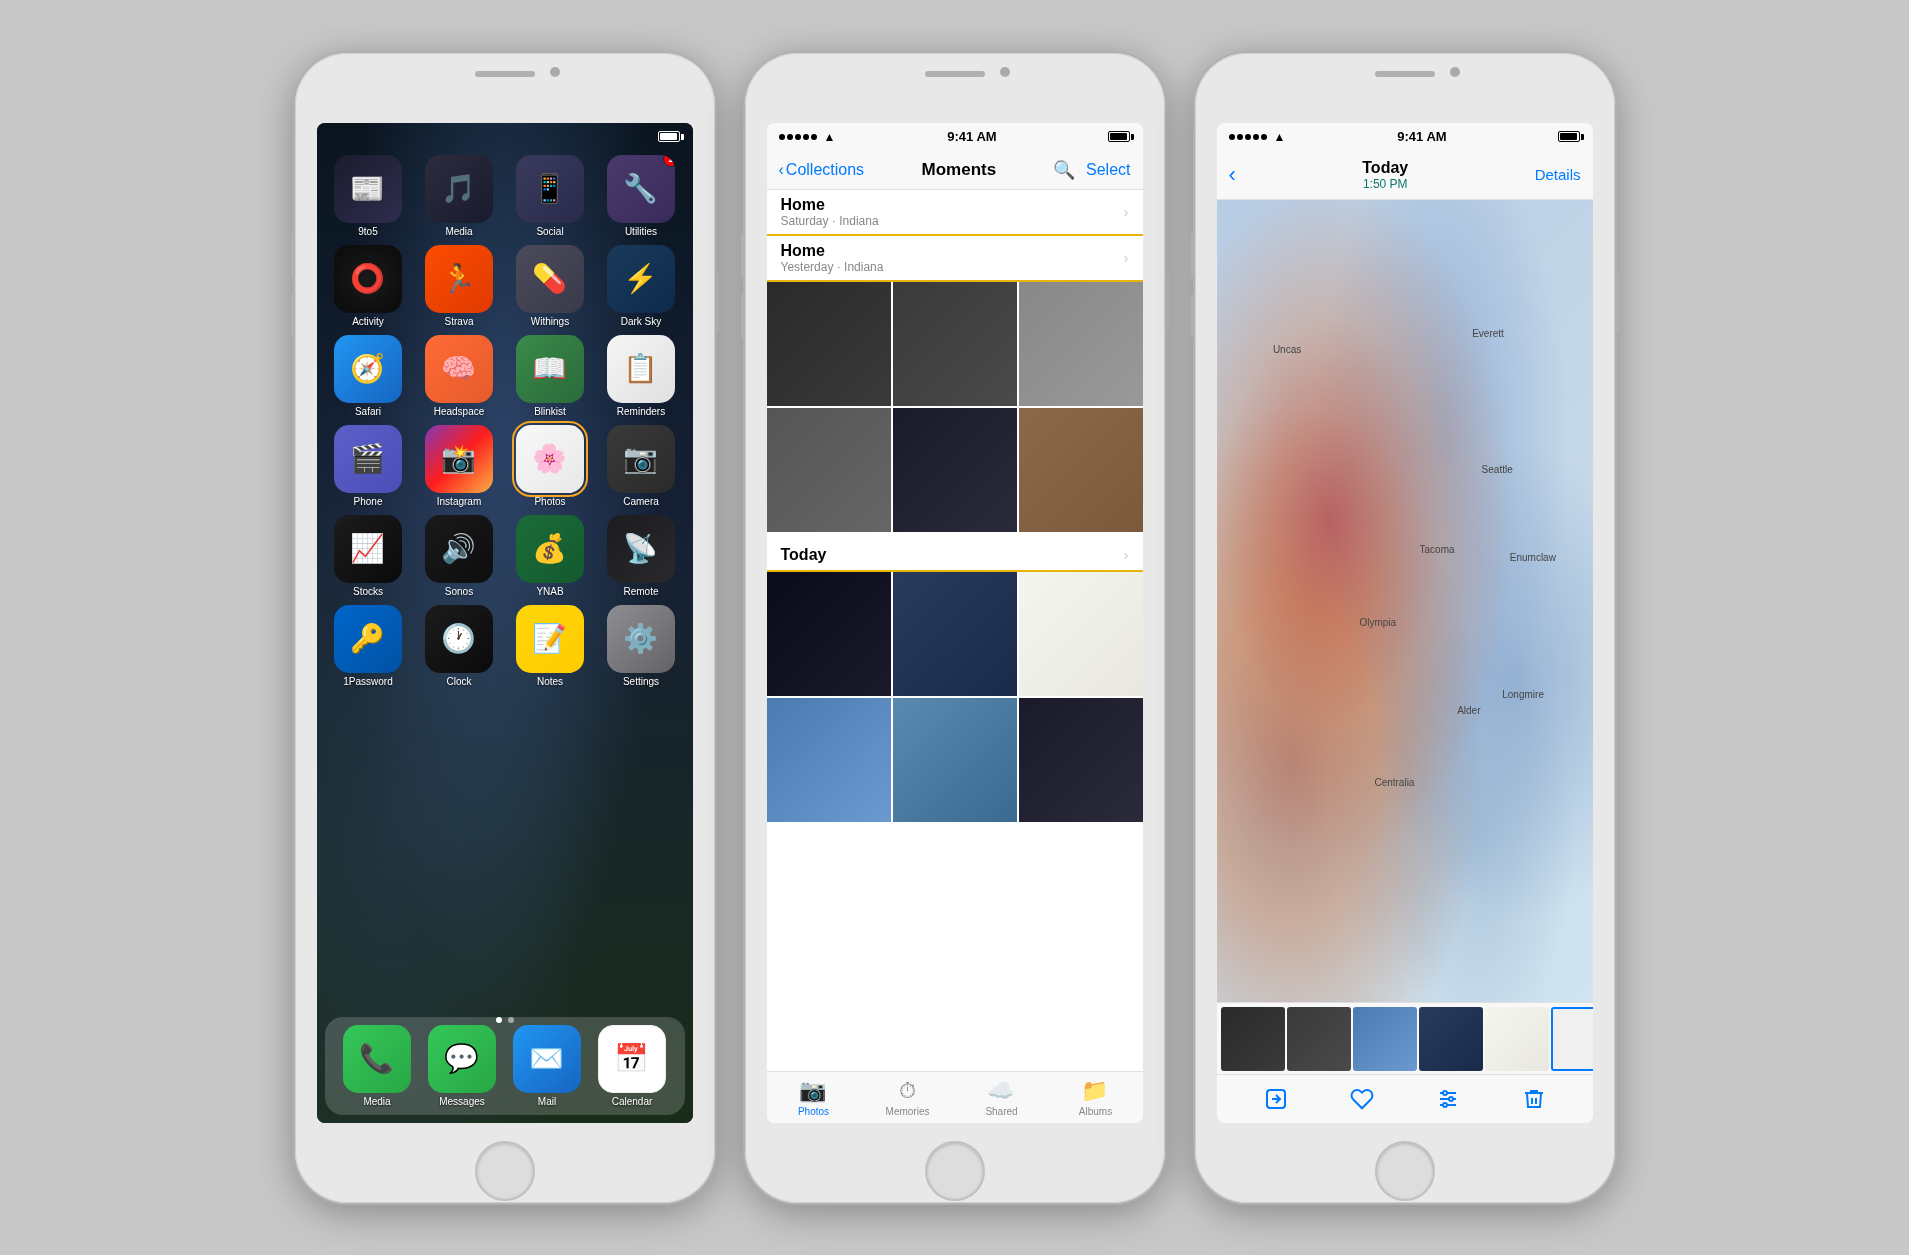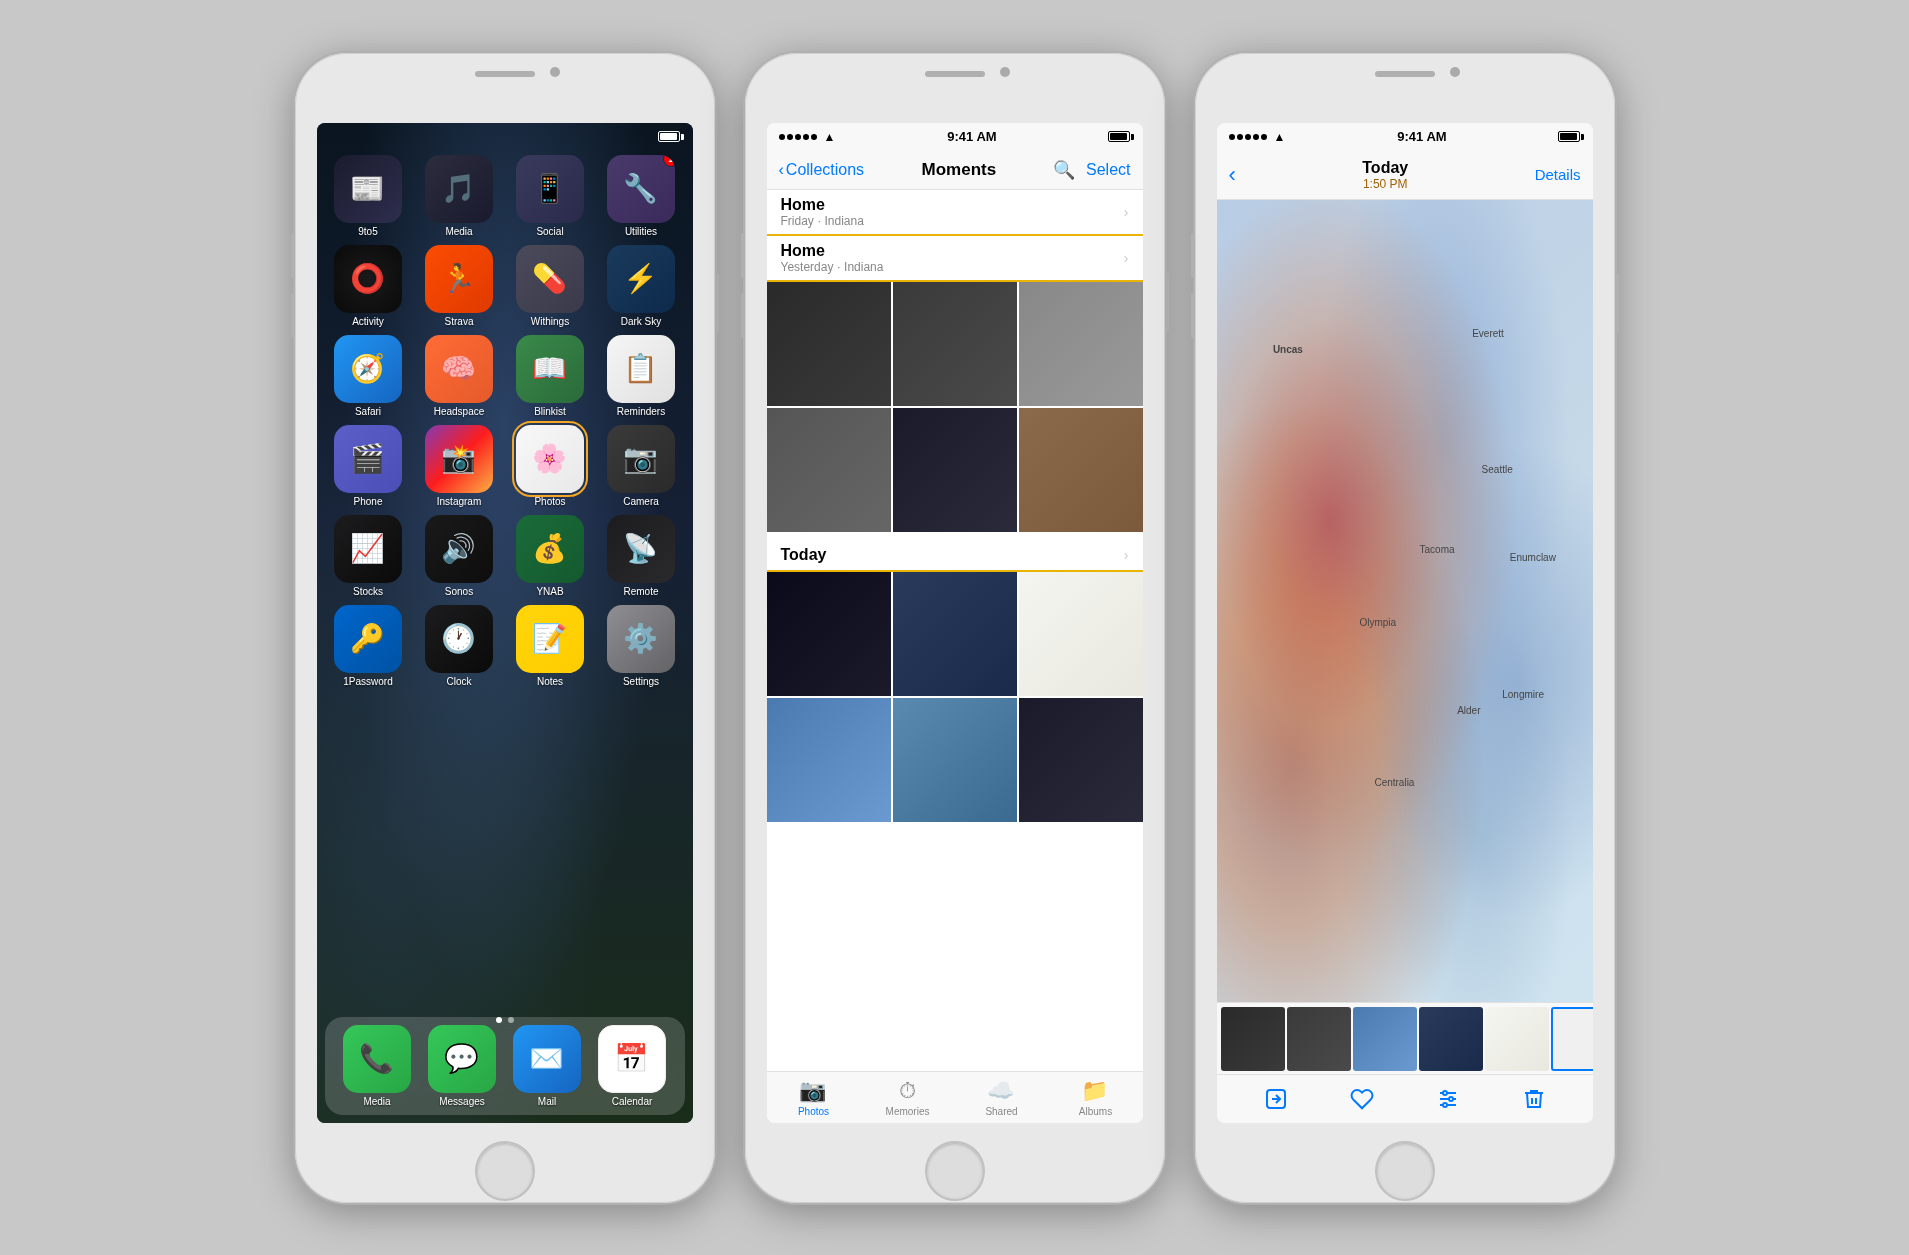--- a/index.html
+++ b/index.html
@@ -344,21 +344,21 @@
     }
     .detail-nav {
       display: flex;
       align-items: center;
       padding: 8px 12px;
       background: rgba(248,248,248,0.95);
       border-bottom: 1px solid #e0e0e0;
     }
     .detail-title-block { flex: 1; text-align: center; }
     .detail-title { font-size: 16px; font-weight: 600; }
-    .detail-subtitle { font-size: 12px; color: #a16207; }
+    .detail-subtitle { font-size: 12px; color: #0f766e; }
     .detail-action { color: #007aff; font-size: 15px; }
     .map-view {
       flex: 1;
       position: relative;
       background: linear-gradient(135deg, #b8cce4 0%, #c5d8e8 50%, #d0e4f0 100%);
       overflow: hidden;
     }
     .map-overlay {
       position: absolute;
       inset: 0;
@@ -615,21 +615,21 @@
           <span style="color:#007aff;font-size:18px;">🔍</span>
           <span class="nav-action">Select</span>
         </div>
       </div>
 
       <div class="photos-content">
 
         <div class="moment-row">
           <div class="moment-info">
             <div class="moment-title">Home</div>
-            <div class="moment-subtitle">Friday · Indiana</div>
+            <div class="moment-subtitle">Saturday · Indiana</div>
           </div>
           <span class="moment-arrow">›</span>
         </div>
 
         <div class="moment-row">
           <div class="moment-info">
             <div class="moment-title">Home</div>
             <div class="moment-subtitle">Yesterday · Indiana</div>
           </div>
           <span class="moment-arrow">›</span>
@@ -716,21 +716,21 @@
         <div class="detail-title-block">
           <div class="detail-title">Today</div>
           <div class="detail-subtitle">1:50 PM</div>
         </div>
         <span class="detail-action">Details</span>
       </div>
 
       <div class="map-view">
         <div class="map-overlay"></div>
         <div class="map-labels">
-          <span class="map-label" style="left:15%;top:18%;font-weight:bold;">Uncas</span>
+          <span class="map-label" style="left:15%;top:18%;">Uncas</span>
           <span class="map-label" style="left:68%;top:16%;">Everett</span>
           <span class="map-label" style="left:62%;top:33%;margin-left:32px;">Seattle</span>
           <span class="map-label" style="left:78%;top:44%;">Enumclaw</span>
           <span class="map-label" style="left:38%;top:52%;">Olympia</span>
           <span class="map-label" style="left:64%;top:63%;">Alder</span>
           <span class="map-label" style="left:76%;top:61%;">Longmire</span>
           <span class="map-label" style="left:42%;top:72%;">Centralia</span>
           <span class="map-label" style="left:54%;top:43%;">Tacoma</span>
         </div>
       </div>

